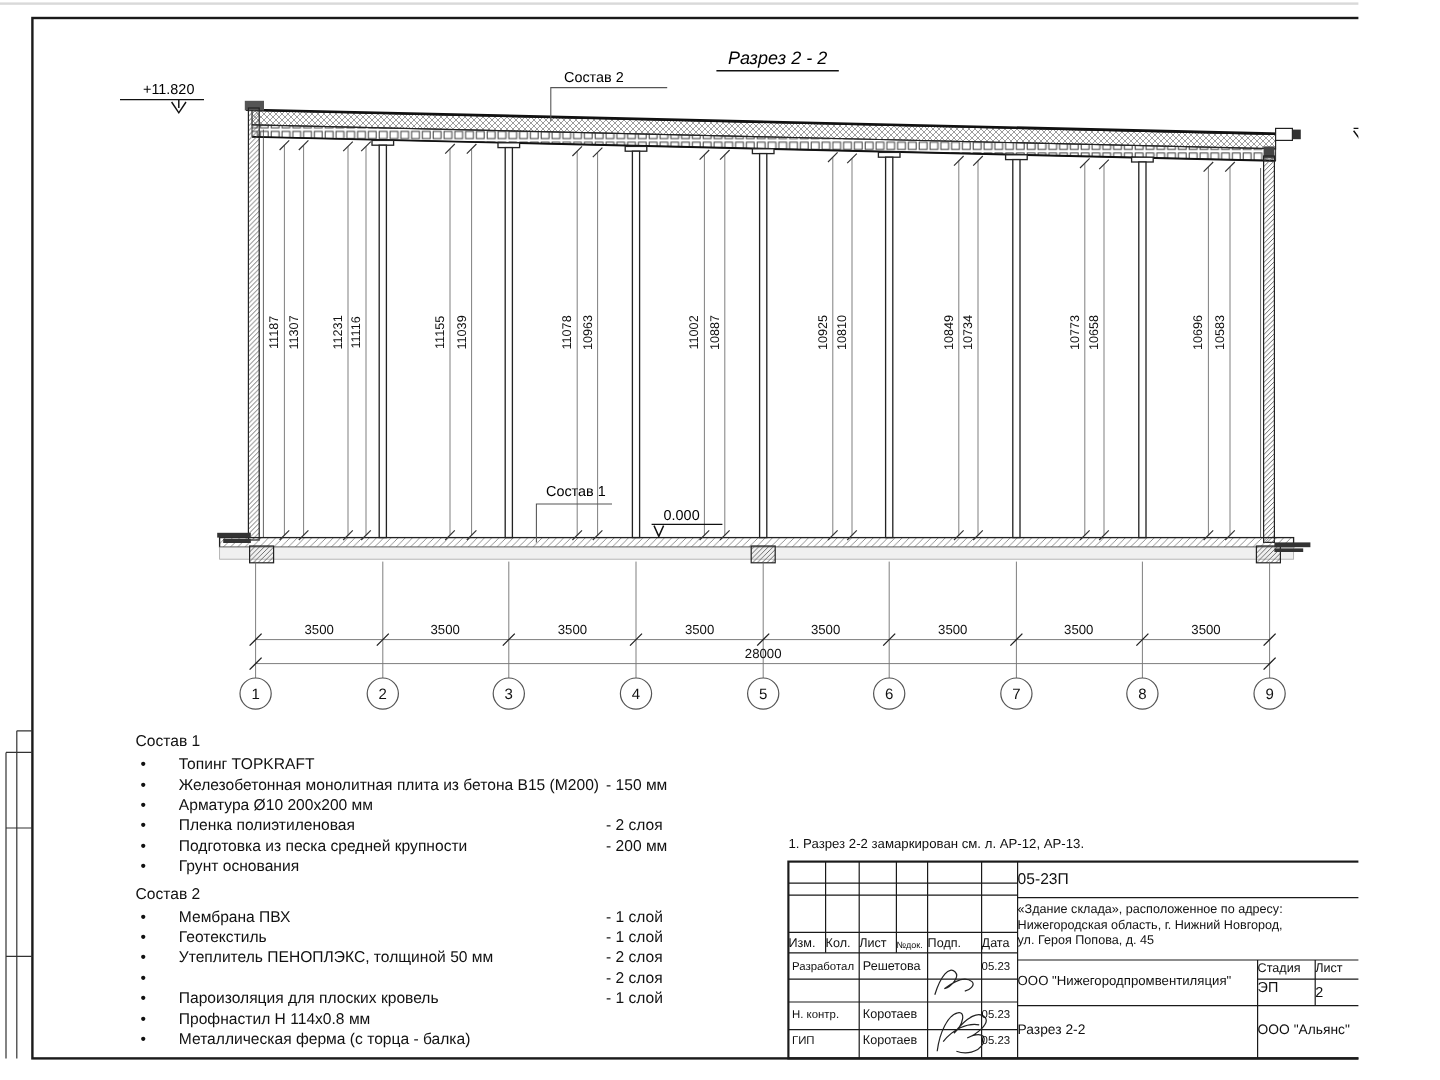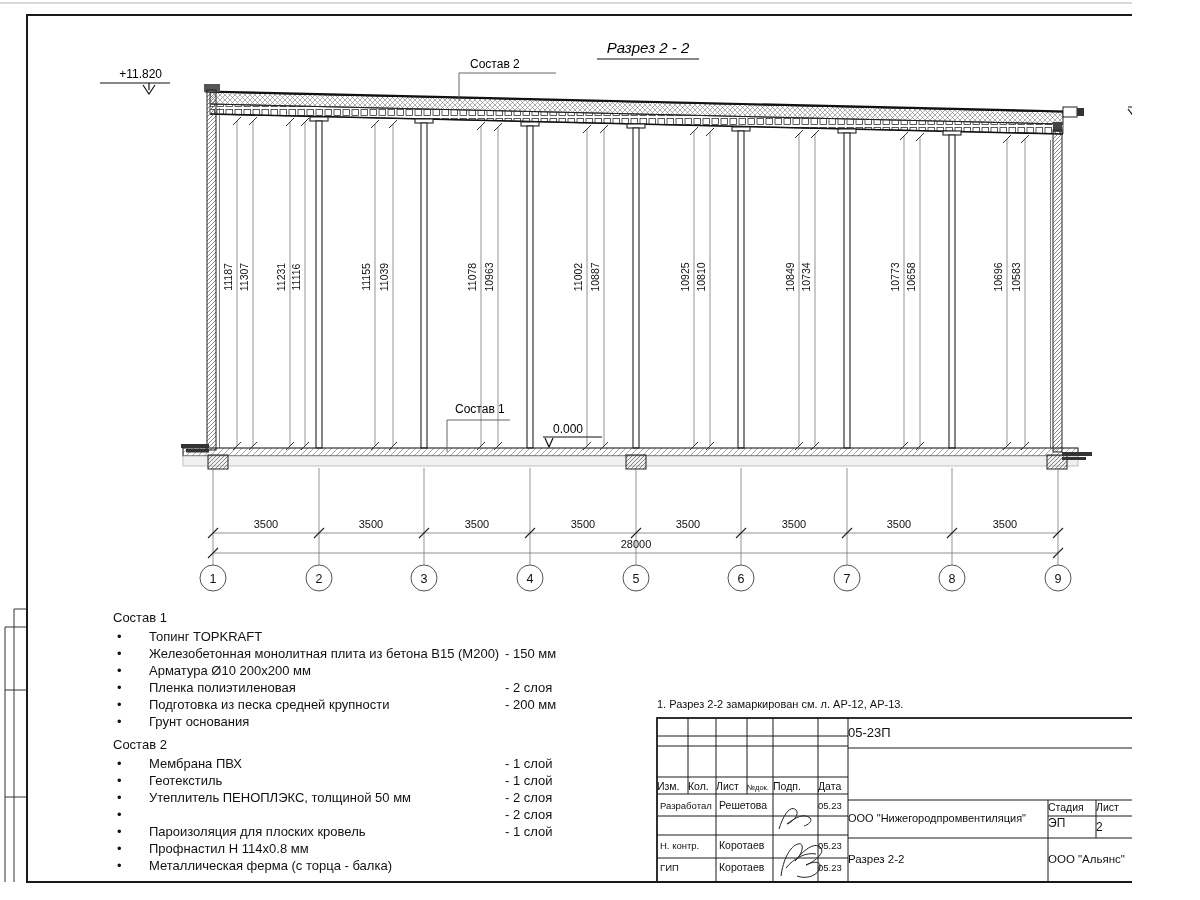--- a/index.html
+++ b/index.html
@@ -286,20 +286,25 @@
   <div class="mrow">
         <span class="b">•</span>
         <span class="n">Металлическая ферма (с торца - балка)</span>
         <span class="v"></span>
       </div>
 </div>
 
 <div class="note" style="left:657px;top:698px">1. Разрез 2-2 замаркирован см. л. АР-12, АР-13.</div>
 
 <div class="tbtext" style="left:848px;top:725px;width:332px;font-size:13px">05-23П</div>
+<div class="tbtext" style="left:848px;top:752px;width:332px;font-size:10.5px;line-height:13px">
+  <div>«Здание склада», расположенное по адресу:</div>
+  <div>Нижегородская область, г. Нижний Новгород,</div>
+  <div>ул. Героя Попова, д. 45</div>
+</div>
 
 <div class="tbtext" style="left:657px;top:780px;width:31px;font-size:10.5px">Изм.</div>
 <div class="tbtext" style="left:688px;top:780px;width:28px;font-size:10.5px">Кол.</div>
 <div class="tbtext" style="left:716px;top:780px;width:31px;font-size:10.5px">Лист</div>
 <div class="tbtext" style="left:747px;top:783px;width:26px;font-size:7.5px">№док.</div>
 <div class="tbtext" style="left:773px;top:780px;width:45px;font-size:10.5px">Подп.</div>
 <div class="tbtext" style="left:818px;top:780px;width:30px;font-size:10.5px">Дата</div>
 
 <div class="tbleft small" style="left:660px;top:800px">Разработал</div>
 <div class="tbleft" style="left:719px;top:799px;font-size:10.5px">Решетова</div>

